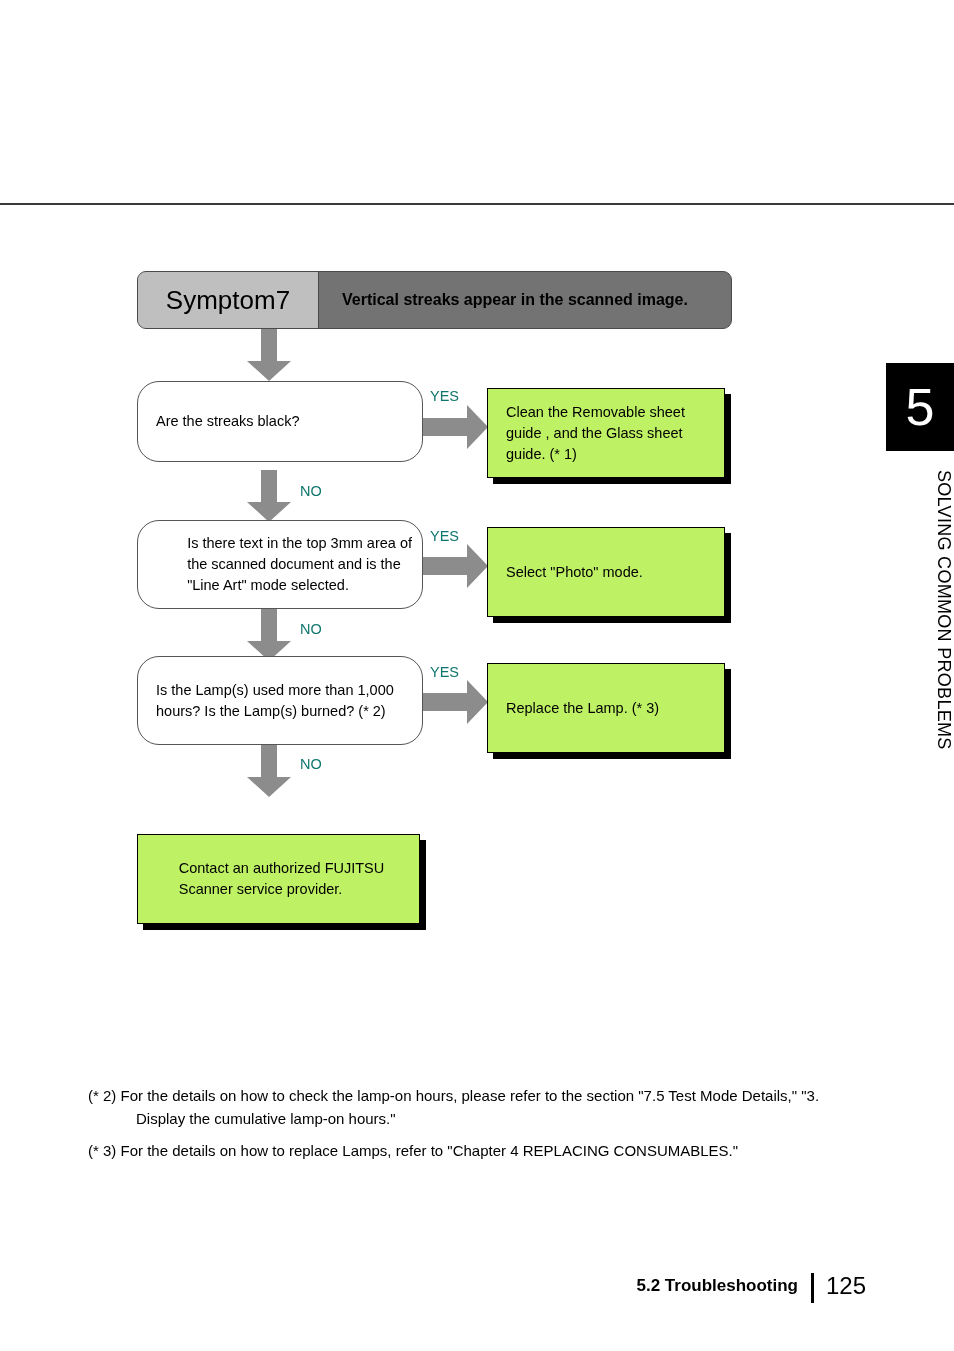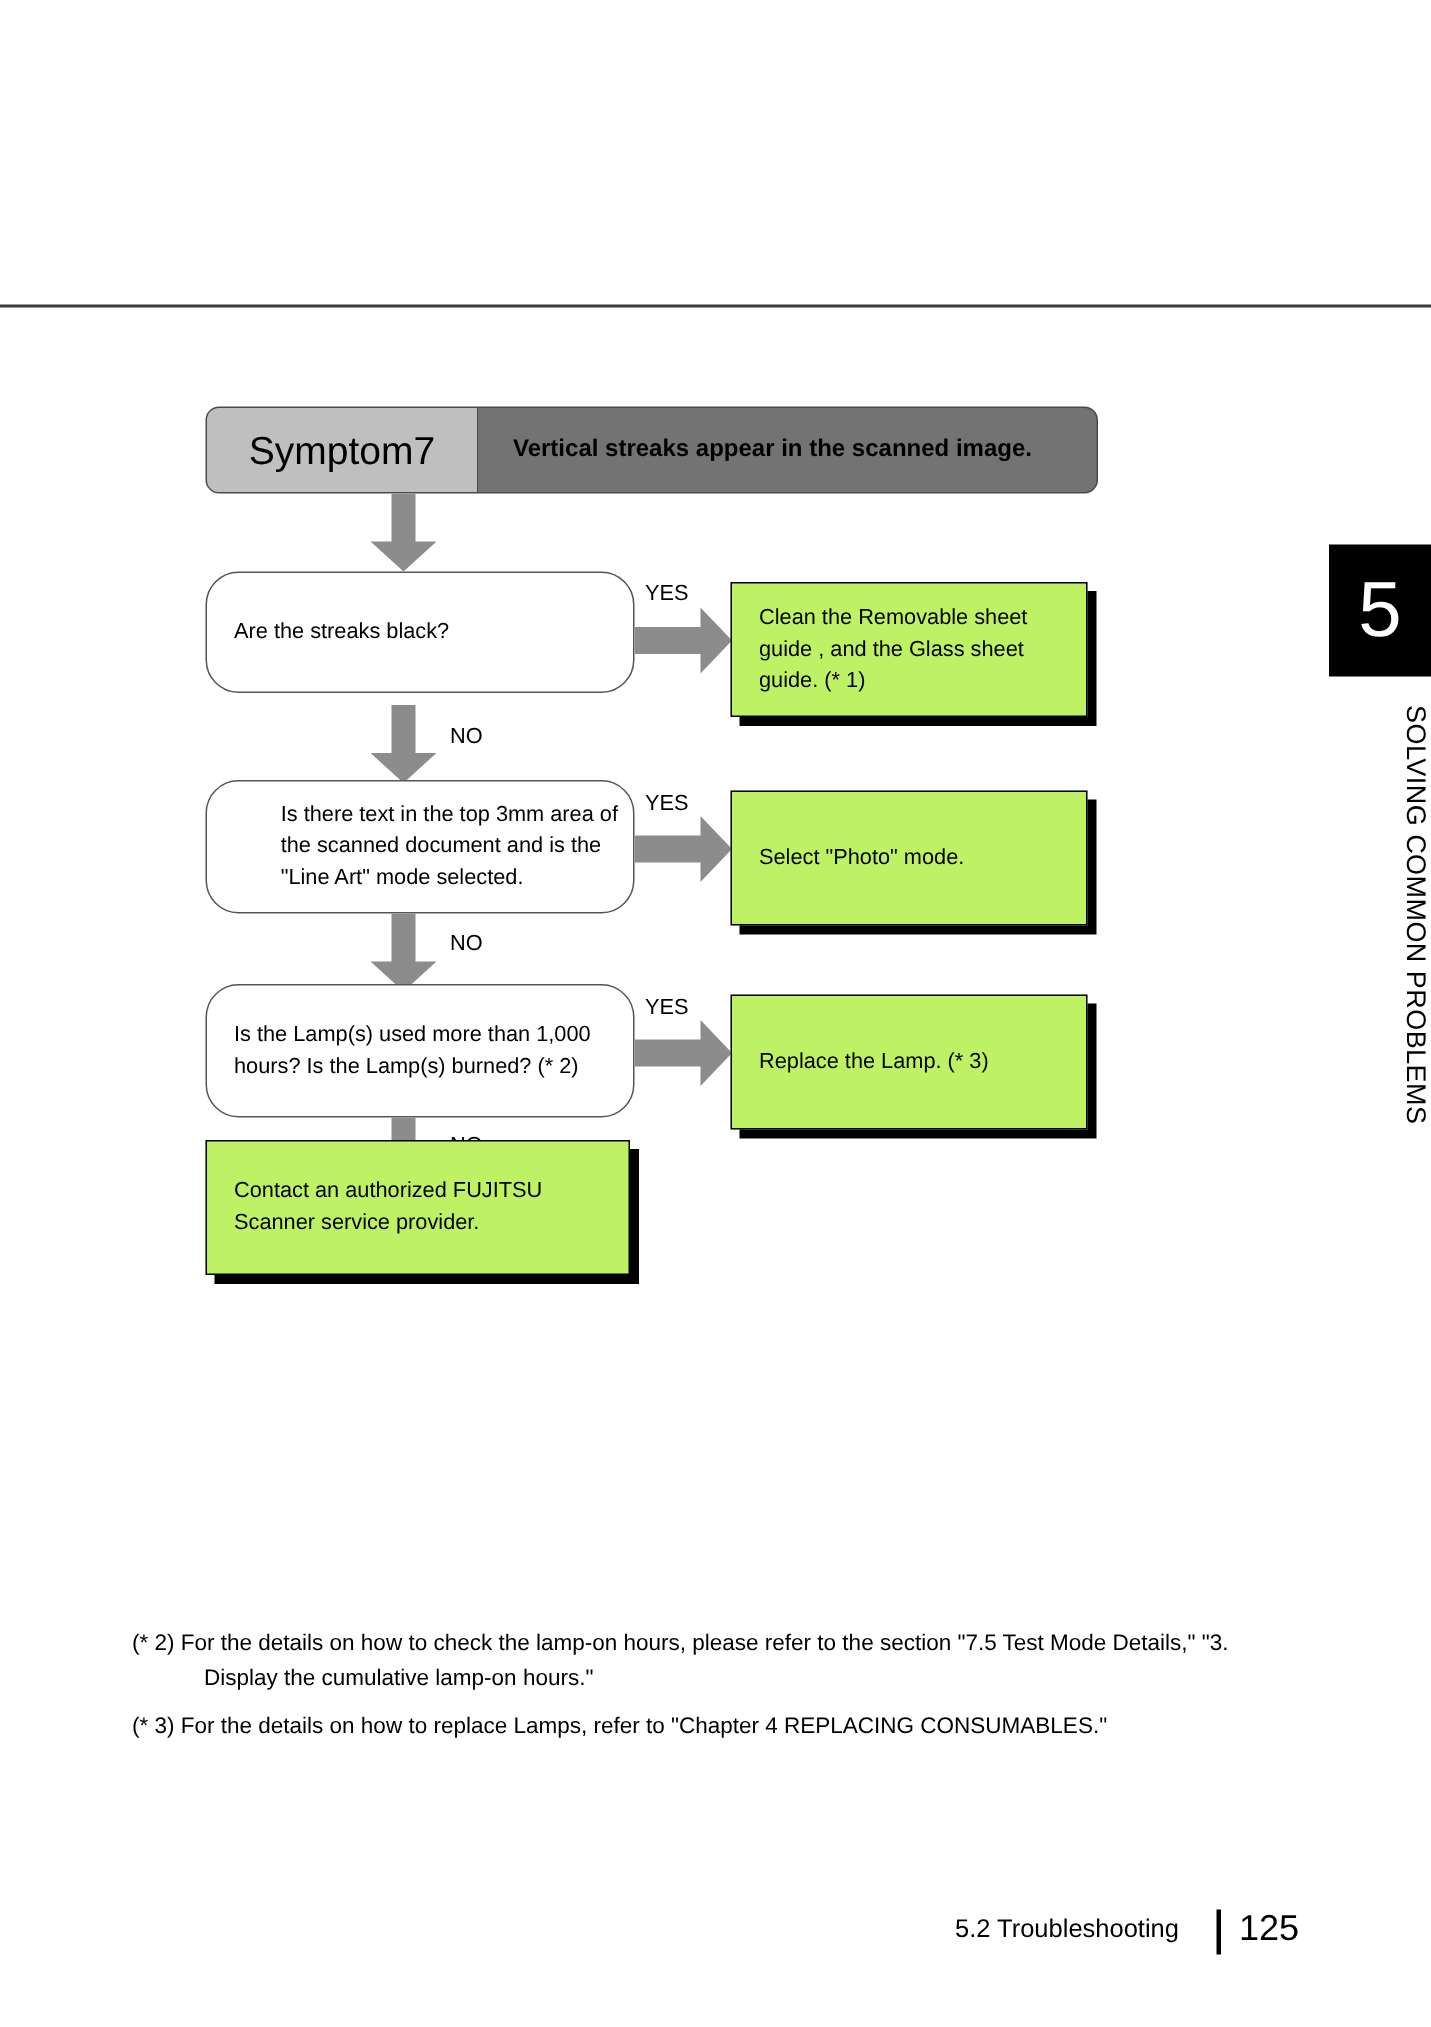--- a/index.html
+++ b/index.html
@@ -145,21 +145,21 @@
   .arrow-right {
     position: absolute;
     height: 44px;
   }
   .arrow-svg { display: block; }
 
   
   .branch-label {
     position: absolute;
     font-size: 14.5px;
-    color: #000000;
+    color: #0f766e;
     white-space: nowrap;
   }
 
   
   .footnotes {
     position: absolute;
     left: 88px;
     top: 1084px;
     width: 760px;
   }
@@ -175,25 +175,26 @@
   
   .footer {
     position: absolute;
     left: 0;
     top: 1271px;
     width: 954px;
     height: 40px;
   }
   .footer-section {
     position: absolute;
-    right: 168px;
+    right: 156px;
     top: 0;
     font-size: 17px;
     line-height: 30px;
     white-space: nowrap;
+    font-weight: bold;
   }
   .footer-divider {
     position: absolute;
     right: 140px;
     top: 2px;
     width: 3px;
     height: 30px;
     background: #000000;
   }
   .footer-page {
@@ -287,21 +288,21 @@
   <div class="action-text">Replace the Lamp. (* 3)</div>
 </div>
 
 <div class="arrow-down" style="left:247px; top:745px; height:52px;">
   <svg class="arrow-svg" width="44" height="52" viewBox="0 0 44 52" xmlns="http://www.w3.org/2000/svg">
     <polygon points="14,0 30,0 30,32 44,32 22,52 0,32 14,32" fill="#8c8c8c"></polygon>
   </svg>
 </div>
 <div class="branch-label" style="left:300px; top:756px;">NO</div>
 
-<div class="action-box" style="left:137px; top:750px; width:283px; height:90px;">
+<div class="action-box" style="left:137px; top:824px; width:283px; height:90px;justify-content:center;">
   <div class="action-text">Contact an authorized FUJITSU
 Scanner service provider.</div>
 </div>
 
 <div class="footnotes">
   <div class="footnote">(* 2) For the details on how to check the lamp-on hours, please refer to the section "7.5 Test Mode Details," "3. Display the cumulative lamp-on hours."</div>
   <div class="footnote">(* 3) For the details on how to replace Lamps, refer to "Chapter 4 REPLACING CONSUMABLES."</div>
 </div>
 
 <div class="footer">

